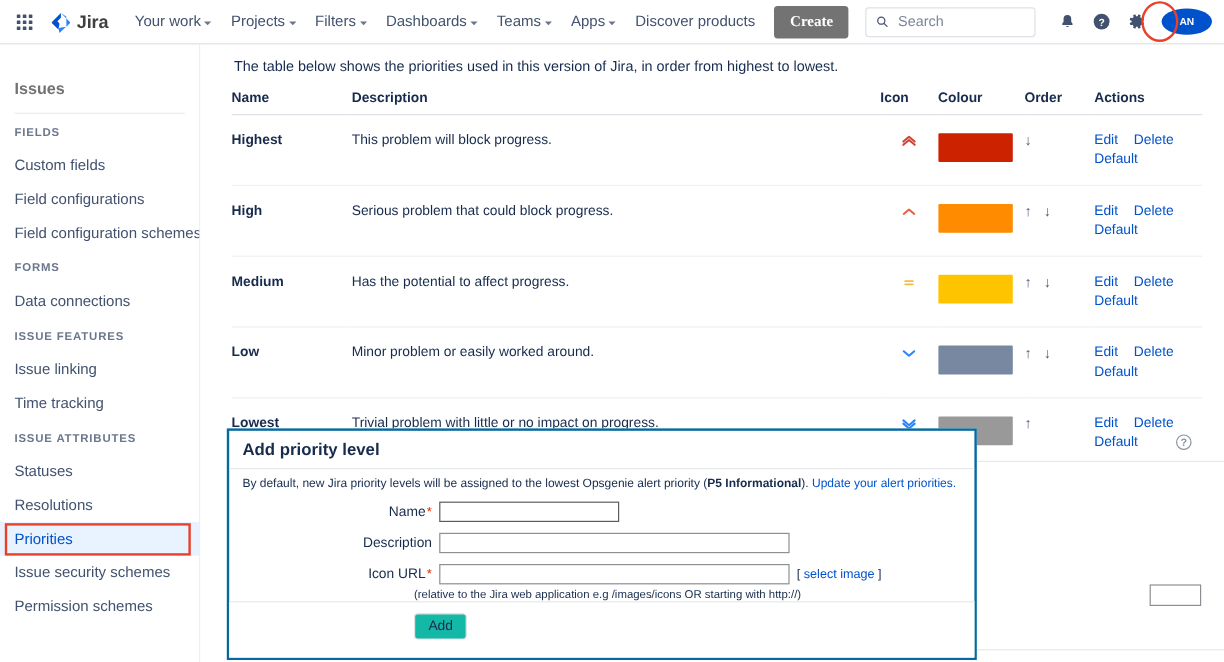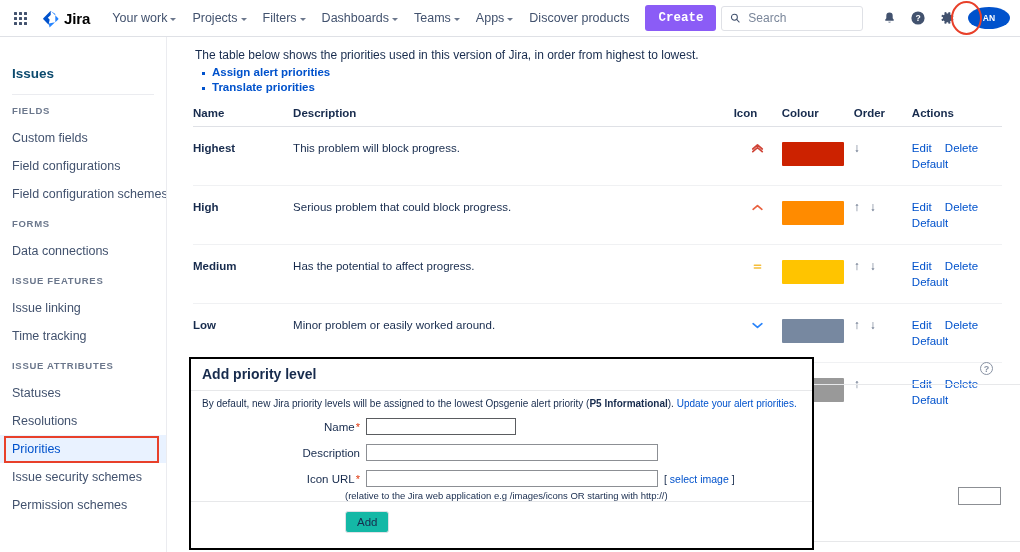--- a/index.html
+++ b/index.html
@@ -37,43 +37,43 @@
   }
   .grid9 i { background: #42526e; border-radius: 0.5px; display: block; }
 
   .brand {
     display: flex; align-items: center; gap: 4px;
     margin-left: 9px; margin-right: 14px;
     cursor: pointer;
   }
   .brand-logo { width: 19px; height: 19px; display: block; }
   .brand-name {
-    font-size: 15px; color: #000000; font-weight: 600;
+    font-size: 15px; color: #404040; font-weight: 600;
     letter-spacing: -0.1px;
   }
 
   .navitem {
     display: flex; align-items: center; gap: 3px;
     font-size: 12.5px; color: #42526e;
     padding: 5px 8px; border-radius: 3px;
     cursor: pointer; white-space: nowrap;
   }
   .caret {
     width: 0; height: 0;
     border-left: 3.2px solid transparent;
     border-right: 3.2px solid transparent;
     border-top: 3.8px solid #6b778c;
     margin-top: 2px;
   }
   .create-btn {
-    background: #8b5cf6; color: #fff;
+    background: #737373; color: #fff;
     font-size: 12.5px; font-weight: 600;
     padding: 6px 13px; border-radius: 3px;
     margin-left: 8px; cursor: pointer;
-    border: none; font-family: Liberation Mono, monospace;
+    border: none; font-family: Liberation Serif, serif;
   }
   .nav-right {
     margin-left: auto; display: flex; align-items: center; gap: 3px;
   }
   .searchbox {
     width: 142px; height: 25px;
     border: 1px solid #dfe1e6; border-radius: 3px;
     background: #fff;
     display: flex; align-items: center; gap: 6px;
     padding: 0 8px; margin-right: 10px;
@@ -109,21 +109,21 @@
   
   #sidebar {
     position: absolute; top: 37px; left: 0;
     width: 167px; height: 515px;
     background: #ffffff;
     border-right: 1px solid #ebecf0;
     padding-top: 0px;
     overflow: hidden;
   }
   .side-title {
-    font-size: 13.5px; font-weight: 700; color: #0c4a6e;
+    font-size: 13.5px; font-weight: 700; color: #737373;
     padding: 0 12px; margin-top: 29px; margin-bottom: 13px;
   }
   .side-sep {
     height: 1px; background: #ebecf0;
     margin: 0 12px 8px 12px;
   }
   .side-group {
     font-size: 9.5px; font-weight: 700; color: #6b778c;
     letter-spacing: 0.7px; text-transform: uppercase;
     padding: 0 12px; margin-top: 10px; margin-bottom: 8px;
@@ -211,21 +211,21 @@
 
   
   .pglyph { display: inline-block; vertical-align: middle; }
 
   
   #addpanel {
     position: absolute;
     left: 189px; top: 357px;
     width: 625px; height: 193px;
     background: #ffffff;
-    border: 2px solid #000000;
+    border: 2px solid #0369a1;
     z-index: 20;
   }
   .panel-head {
     font-size: 14px; font-weight: 600; color: #172b4d;
     padding: 7px 0 8px 11px;
     border-bottom: 1px solid #e7e8ea;
   }
   .panel-note {
     font-size: 10px; color: #172b4d;
     padding: 7px 0 0 11px;
@@ -418,28 +418,20 @@
   <div class="side-link">Issue security schemes</div>
   <div class="side-link">Permission schemes</div>
 </div>
 
 <div class="annot-rect" style="left:4px; top:436px; width:155px; height:27px;"></div>
 
 <div id="main">
 
   <div class="intro">The table below shows the priorities used in this version of Jira, in order from highest to lowest.</div>
 
-  <ul class="bullets">
-    <li>
-      <a href="#">Assign alert priorities</a>
-    </li>
-    <li>
-      <a href="#">Translate priorities</a>
-    </li>
-  </ul>
 
   <table class="prio">
     <thead>
       <tr>
         <th class="c-name">Name</th>
         <th class="c-desc">Description</th>
         <th class="c-icon">Icon</th>
         <th class="c-colour">Colour</th>
         <th class="c-order">Order</th>
         <th class="c-actions">Actions</th>

